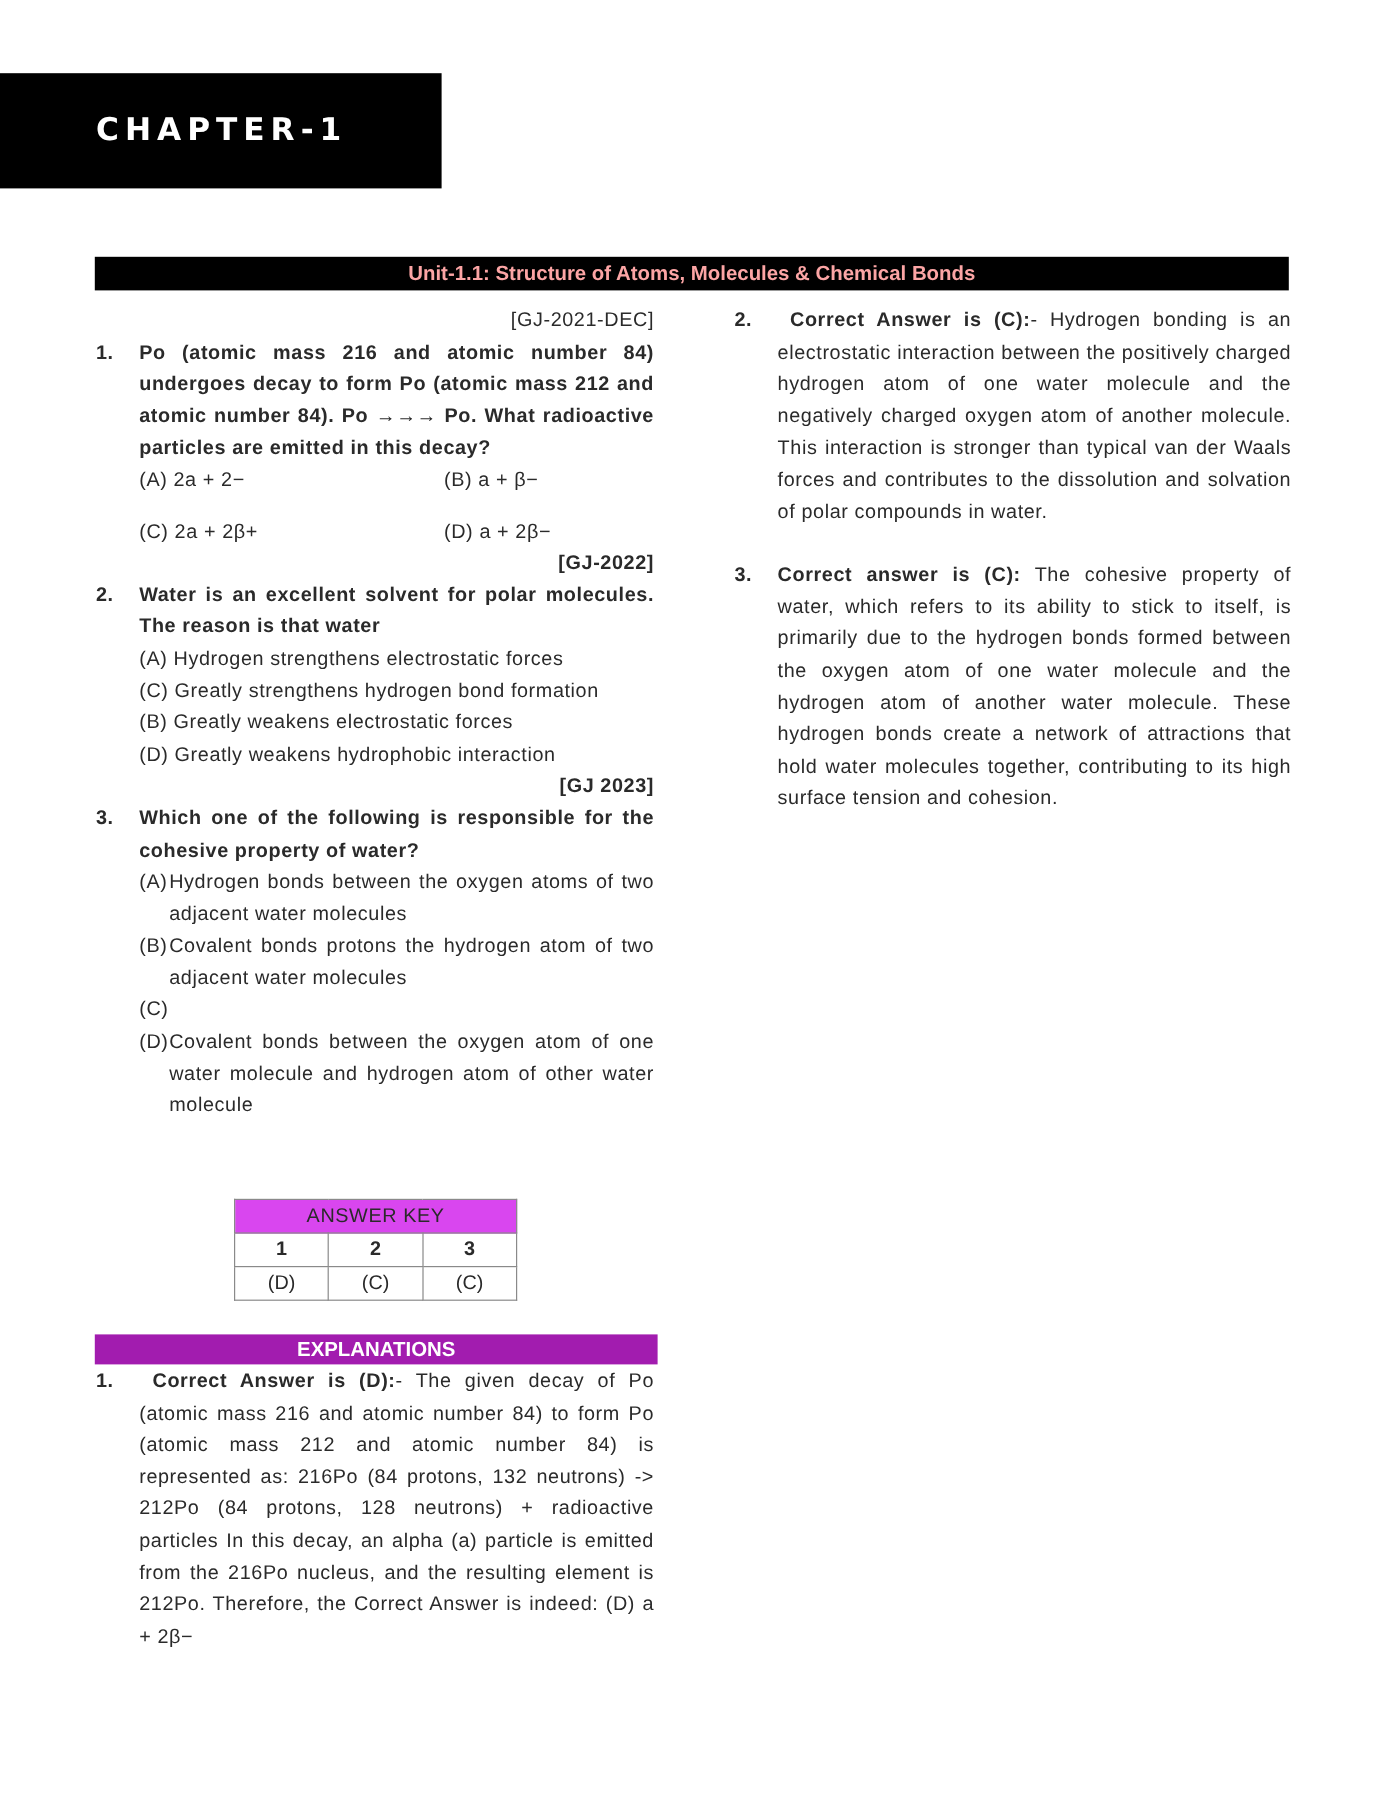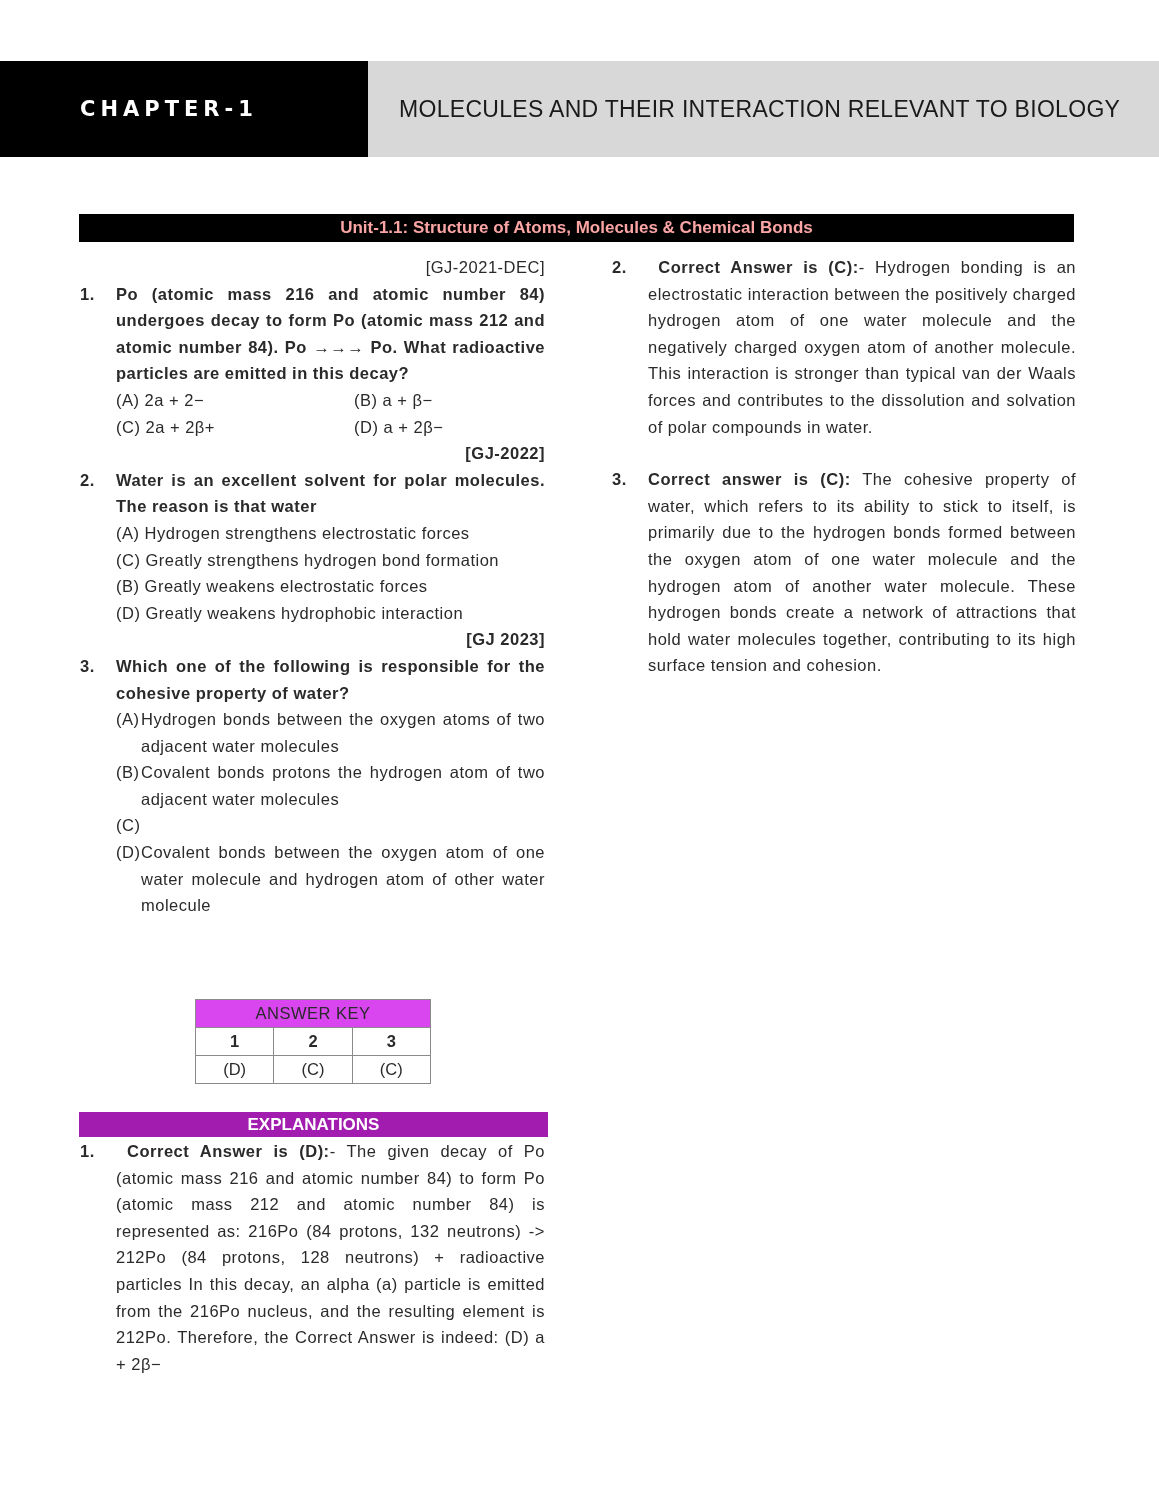--- a/index.html
+++ b/index.html
@@ -7,42 +7,42 @@
     width: 1159px; height: 1500px; position: relative; overflow: hidden;
     font-family: "Liberation Sans", "DejaVu Sans", sans-serif; color: #2a2a2a;
   }
   .header {
     position: absolute; top: 61px; left: 0; width: 1159px; height: 96px;
     display: flex;
   }
   .chapter-box {
     width: 368px; height: 96px; background: #000; color: #fff;
     display: flex; align-items: center; padding-left: 80px; box-sizing: border-box;
-    font-family: "DejaVu Sans", sans-serif; font-weight: bold; font-size: 21px;
+    font-family: "DejaVu Sans", sans-serif; font-weight: bold; font-size: 26px;
     letter-spacing: 5px;
   }
   .title-box {
     flex: 1; height: 96px; background: #d8d8d8; color: #1a1a1a;
     display: flex; align-items: center; padding-left: 31px; box-sizing: border-box;
     font-family: "Liberation Sans", sans-serif; font-size: 23px; letter-spacing: 0.3px;
   }
   .unit-bar {
     position: absolute; top: 214px; left: 79px; width: 995px; height: 28px;
     background: #000; color: #fca5a5; text-align: center;
     font-weight: bold; font-size: 17px; line-height: 28px;
   }
   .col-left { position: absolute; left: 80px; top: 254px; width: 465px; }
   .col-right { position: absolute; left: 612px; top: 254px; width: 464px; }
   .line { font-size: 16.5px; line-height: 26.6px; letter-spacing: 0.5px; }
   .tag { text-align: right; }
   .q { display: flex; }
   .qnum { width: 36px; flex-shrink: 0; font-weight: bold; }
   .qtext { flex: 1; text-align: justify; }
   .bold { font-weight: bold; }
-  .opts2 { display: grid; grid-template-columns: 238px 1fr; padding-left: 36px; }
+  .opts2 { display: grid; grid-template-columns: 238px 1fr; padding-left: 36px; gap: 16px; }
   .opt { padding-left: 36px; }
   .opt-wrap { display: flex; padding-left: 36px; }
   .opt-lbl { width: 25px; flex-shrink: 0; }
   .opt-txt { flex: 1; text-align: justify; }
   .answer-key {
     position: absolute; left: 195px; top: 999px; width: 236px;
     border-collapse: collapse; font-size: 16.5px;
   }
   .answer-key td, .answer-key th {
     border: 1px solid #8a8a8a; text-align: center; height: 27px; padding: 0;
@@ -58,21 +58,20 @@
   .ex { display: flex; }
   .exnum { width: 36px; flex-shrink: 0; font-weight: bold; }
   .extext { flex: 1; text-align: justify; }
   .gap { height: 26px; }
 </style>
 </head>
 <body>
 
 <div class="header">
   <div class="chapter-box">CHAPTER-1</div>
-  <div class="title-box">MOLECULES AND THEIR INTERACTION RELEVANT TO BIOLOGY</div>
 </div>
 
 <div class="unit-bar">Unit-1.1: Structure of Atoms, Molecules &amp; Chemical Bonds</div>
 
 <div class="col-left">
 
   <div class="line tag">[GJ-2021-DEC]</div>
   <div class="line q bold">
     <span class="qnum">1.</span>
     <span class="qtext">Po (atomic mass 216 and atomic number 84) undergoes decay to form Po (atomic mass 212 and atomic number 84). Po →→→ Po. What radioactive particles are emitted in this decay?</span>

